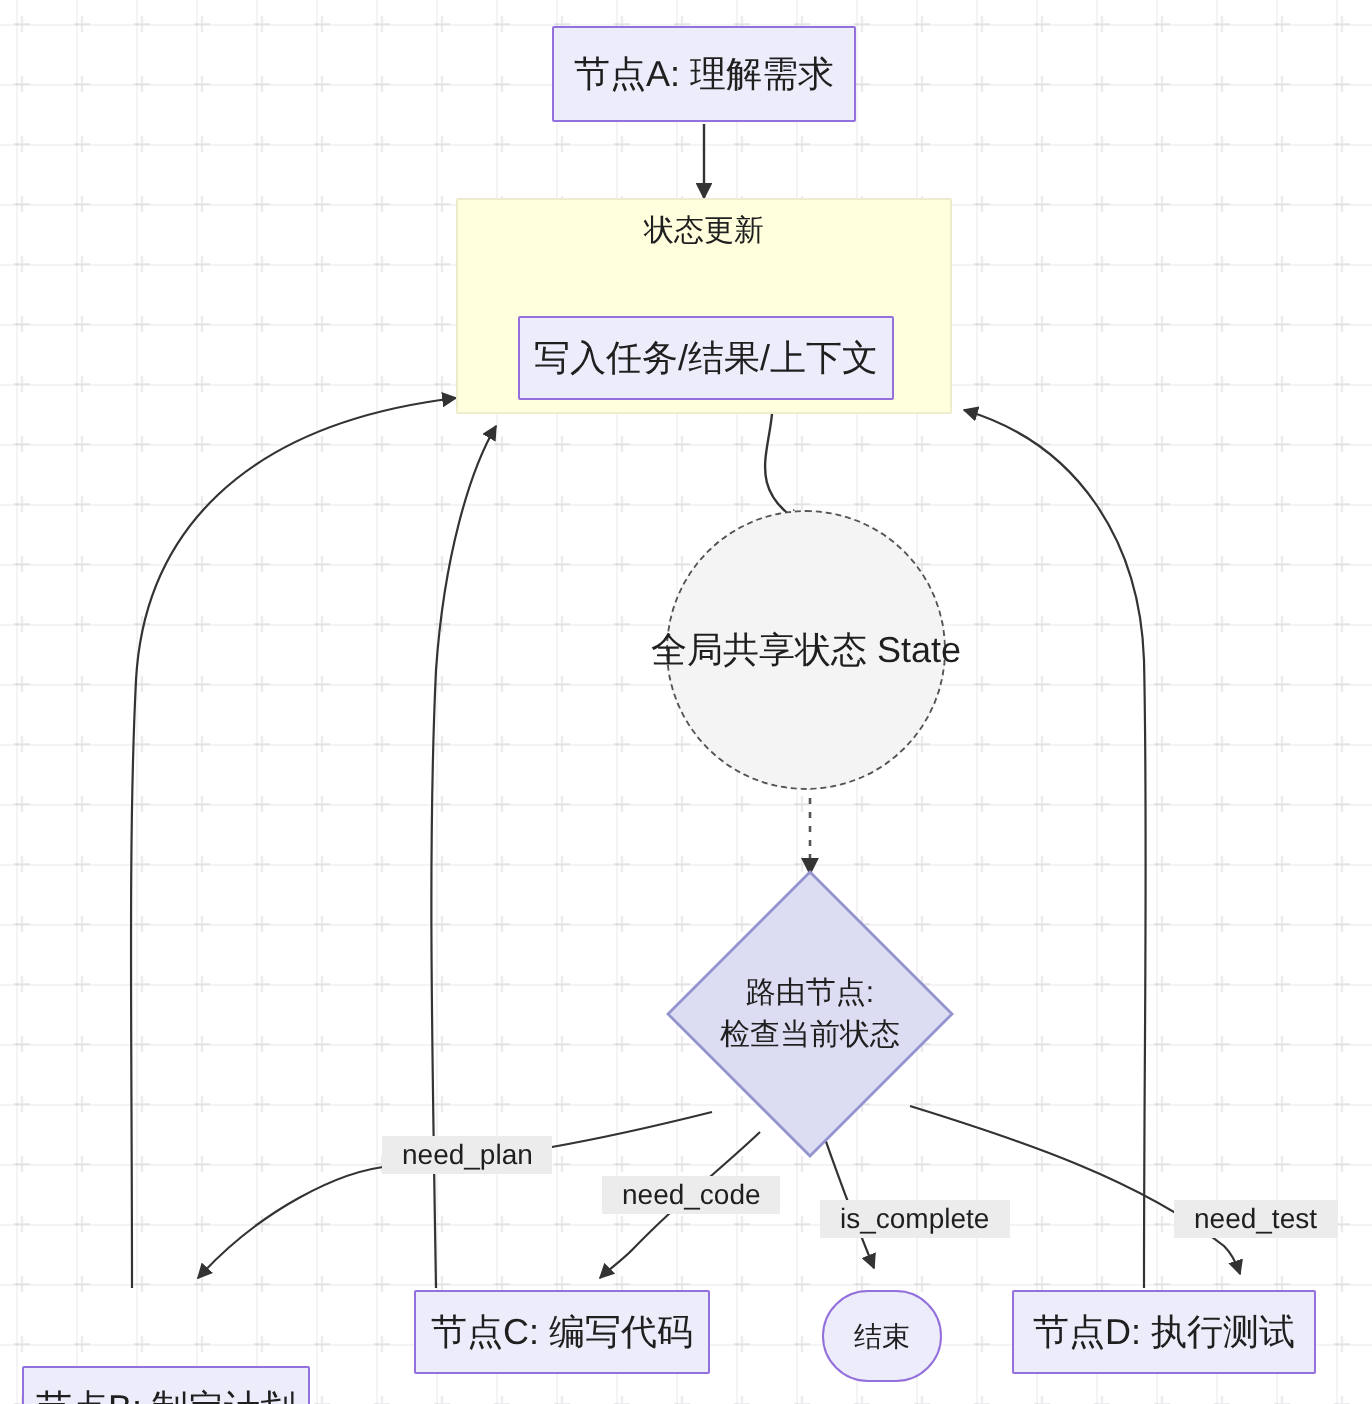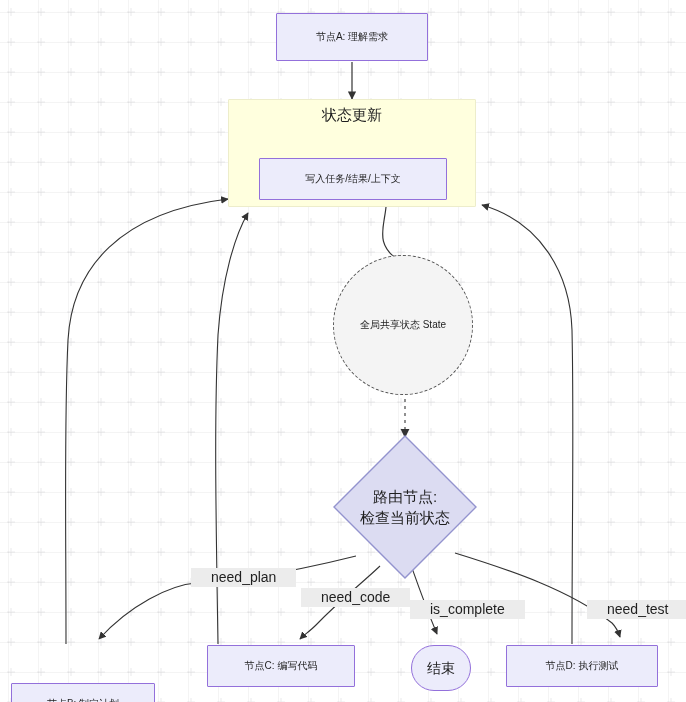--- a/index.html
+++ b/index.html
@@ -37,21 +37,21 @@
     pointer-events: none;
   }
   .node {
     position: absolute;
     box-sizing: border-box;
     display: flex;
     align-items: center;
     justify-content: center;
     text-align: center;
     color: #1f1f1f;
-    font-size: 10px;
+    font-size: 18px;
     line-height: 1.35;
     white-space: nowrap;
   }
   .box {
     background: #ECECFB;
     border: 1px solid #9370DB;
     border-radius: 1px;
   }
   .subgraph {
     position: absolute;
@@ -96,21 +96,21 @@
     background: #ECECFB;
     border: 1px solid #9370DB;
     border-radius: 999px;
     font-size: 14px;
   }
   .edge-label {
     position: absolute;
     background: #ECECEC;
     color: #1f1f1f;
     font-size: 14px;
-    padding: 1px 20px;
+    padding: 1px 10px;
     white-space: nowrap;
     line-height: 1.2;
   }
   .watermark {
     position: absolute;
     left: 0;
     right: 0;
     top: 648px;
     text-align: center;
     font-size: 29px;

